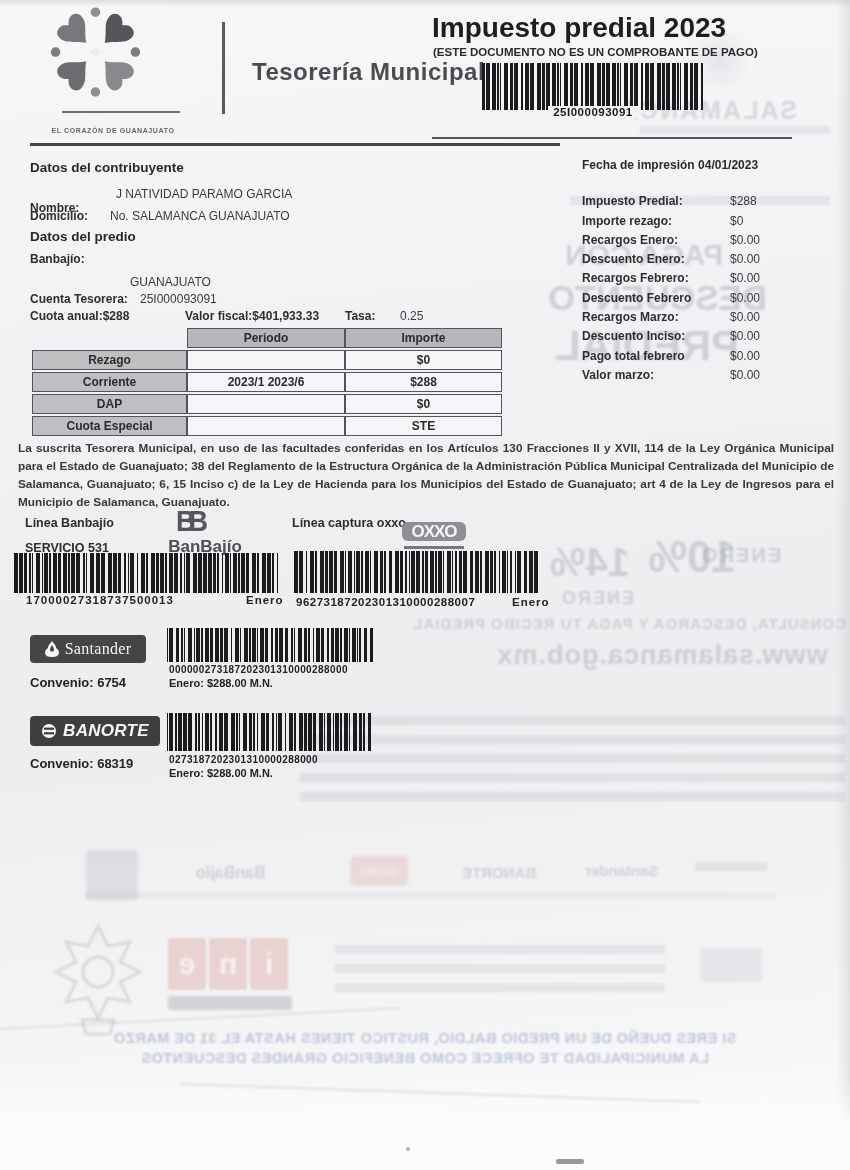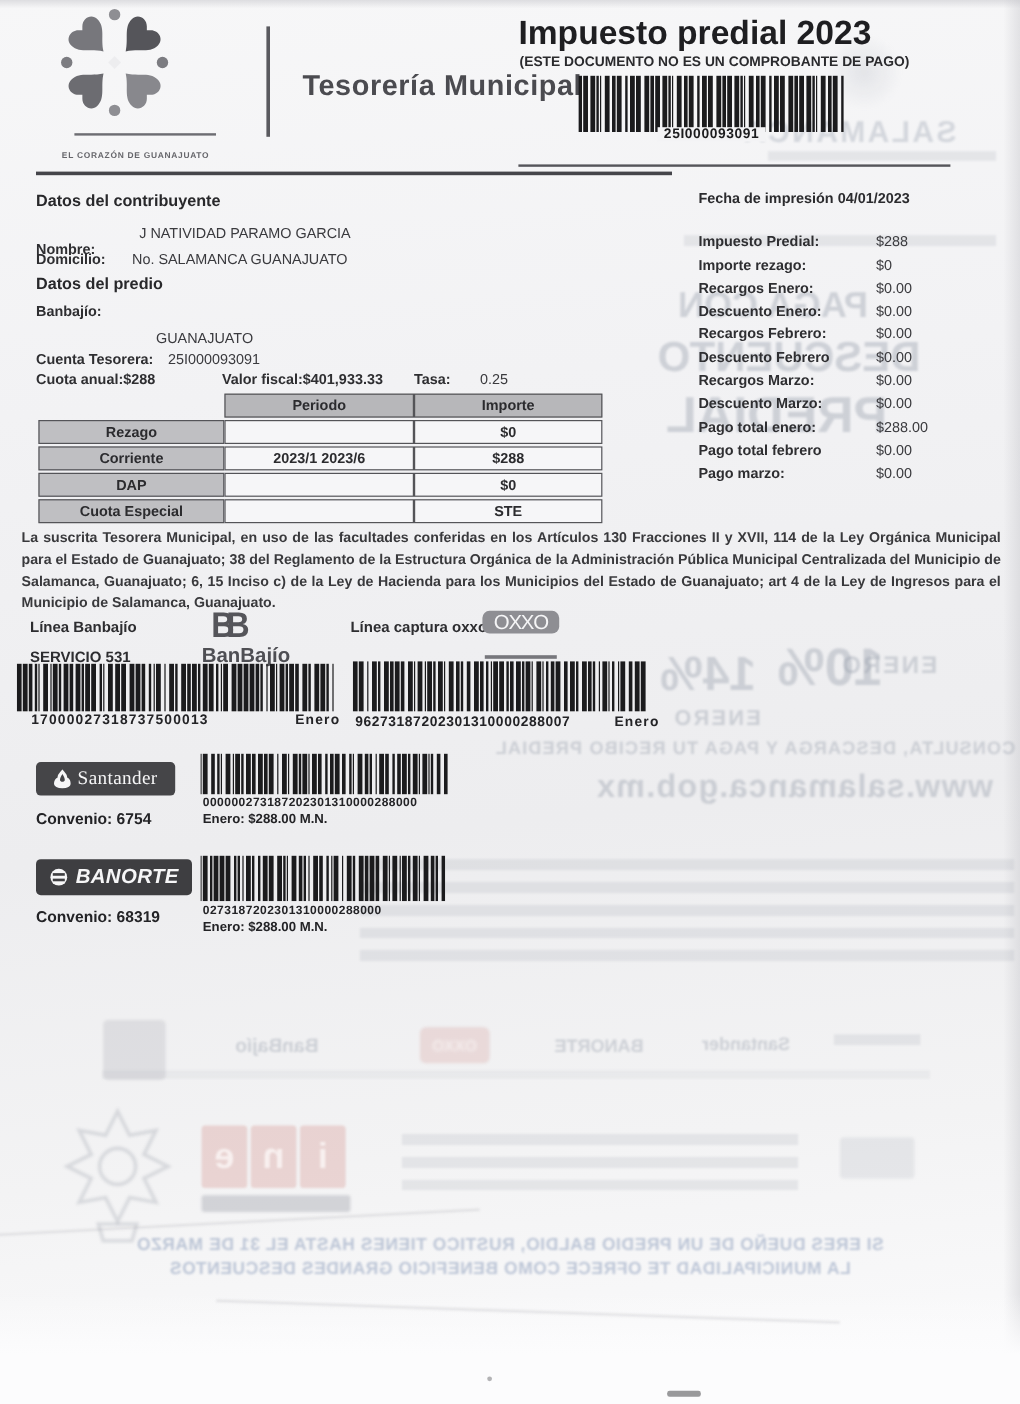--- a/index.html
+++ b/index.html
@@ -48,22 +48,22 @@
     display:flex;align-items:center;justify-content:center;background:#f6f6f8}
   .t-head{background:#b7b7ba}
   .t-rowlabel{background:#bfbfc2}
   .t-blank{border:none;background:transparent}
   
   .legal{left:18px;top:440px;width:816px;font-size:11.8px;font-weight:700;color:#39393c;line-height:1.52;text-align:justify}
   
   .pay-lbl{font-size:12.5px;font-weight:700;color:#2d2d30}
   .bb-glyph{left:176px;top:506px;font-size:27px;font-weight:800;letter-spacing:-7px;color:#55555a;transform:scaleY(1.1)}
   .bb-word{left:150px;top:537px;width:110px;text-align:center;font-size:17px;font-weight:800;color:#4f4f54}
-  .oxxo-logo{left:402px;top:509px;width:64px;height:19px;background:#8e8e93;border-radius:6px;
-    display:flex;align-items:center;justify-content:center;font-size:17px;font-weight:400;letter-spacing:-1px;color:#f5f5f6}
+  .oxxo-logo{left:402px;top:522px;width:64px;height:19px;background:#8e8e93;border-radius:6px;
+    display:flex;align-items:center;justify-content:center;font-size:17px;font-weight:700;letter-spacing:-1px;color:#f5f5f6}
   .oxxo-under{left:404px;top:546px;width:60px;height:3px;background:#77777c}
   .bc-numline{font-size:11.5px;font-weight:700;letter-spacing:1px;color:#232326}
   .bank-box{background:#454548;border-radius:4px;color:#f6f6f7;display:flex;align-items:center;justify-content:center;gap:6px}
   .santander-box{left:30px;top:635px;width:116px;height:28px;font-family:"Liberation Serif",serif;font-size:16px;letter-spacing:.3px}
   .banorte-box{left:30px;top:716px;width:130px;height:30px;background:#3e3e41;font-size:17px;font-weight:800;letter-spacing:.3px;font-style:italic}
   .convenio{font-size:13px;font-weight:800;color:#232326}
   .bc-small-num{font-size:10px;font-weight:700;letter-spacing:.4px;color:#232326}
   .bc-monto{font-size:11px;font-weight:800;color:#232326}
   
   .ghost{position:absolute;transform:scaleX(-1);font-weight:800;white-space:nowrap;
@@ -205,33 +205,29 @@
       </div>
     <div class="res-row">
         <span class="res-label">Descuento Febrero</span>
         <span class="res-value">$0.00</span>
       </div>
     <div class="res-row">
         <span class="res-label">Recargos Marzo:</span>
         <span class="res-value">$0.00</span>
       </div>
     <div class="res-row">
-        <span class="res-label">Descuento Marzo:</span>
-        <span class="res-value">$0.00</span>
-      </div>
-    <div class="res-row">
-        <span class="res-label">Pago total enero:</span>
-        <span class="res-value">$288.00</span>
+        <span class="res-label">Descuento Inciso:</span>
+        <span class="res-value">$0.00</span>
       </div>
     <div class="res-row">
         <span class="res-label">Pago total febrero</span>
         <span class="res-value">$0.00</span>
       </div>
     <div class="res-row">
-        <span class="res-label">Pago marzo:</span>
+        <span class="res-label">Valor marzo:</span>
         <span class="res-value">$0.00</span>
       </div>
   </div>
 
   <div class="abs tabla">
     <div class="t-cell t-blank"></div>
     <div class="t-cell t-head">Periodo</div>
     <div class="t-cell t-head">Importe</div>
 
     <div class="t-cell t-rowlabel">Rezago</div>

